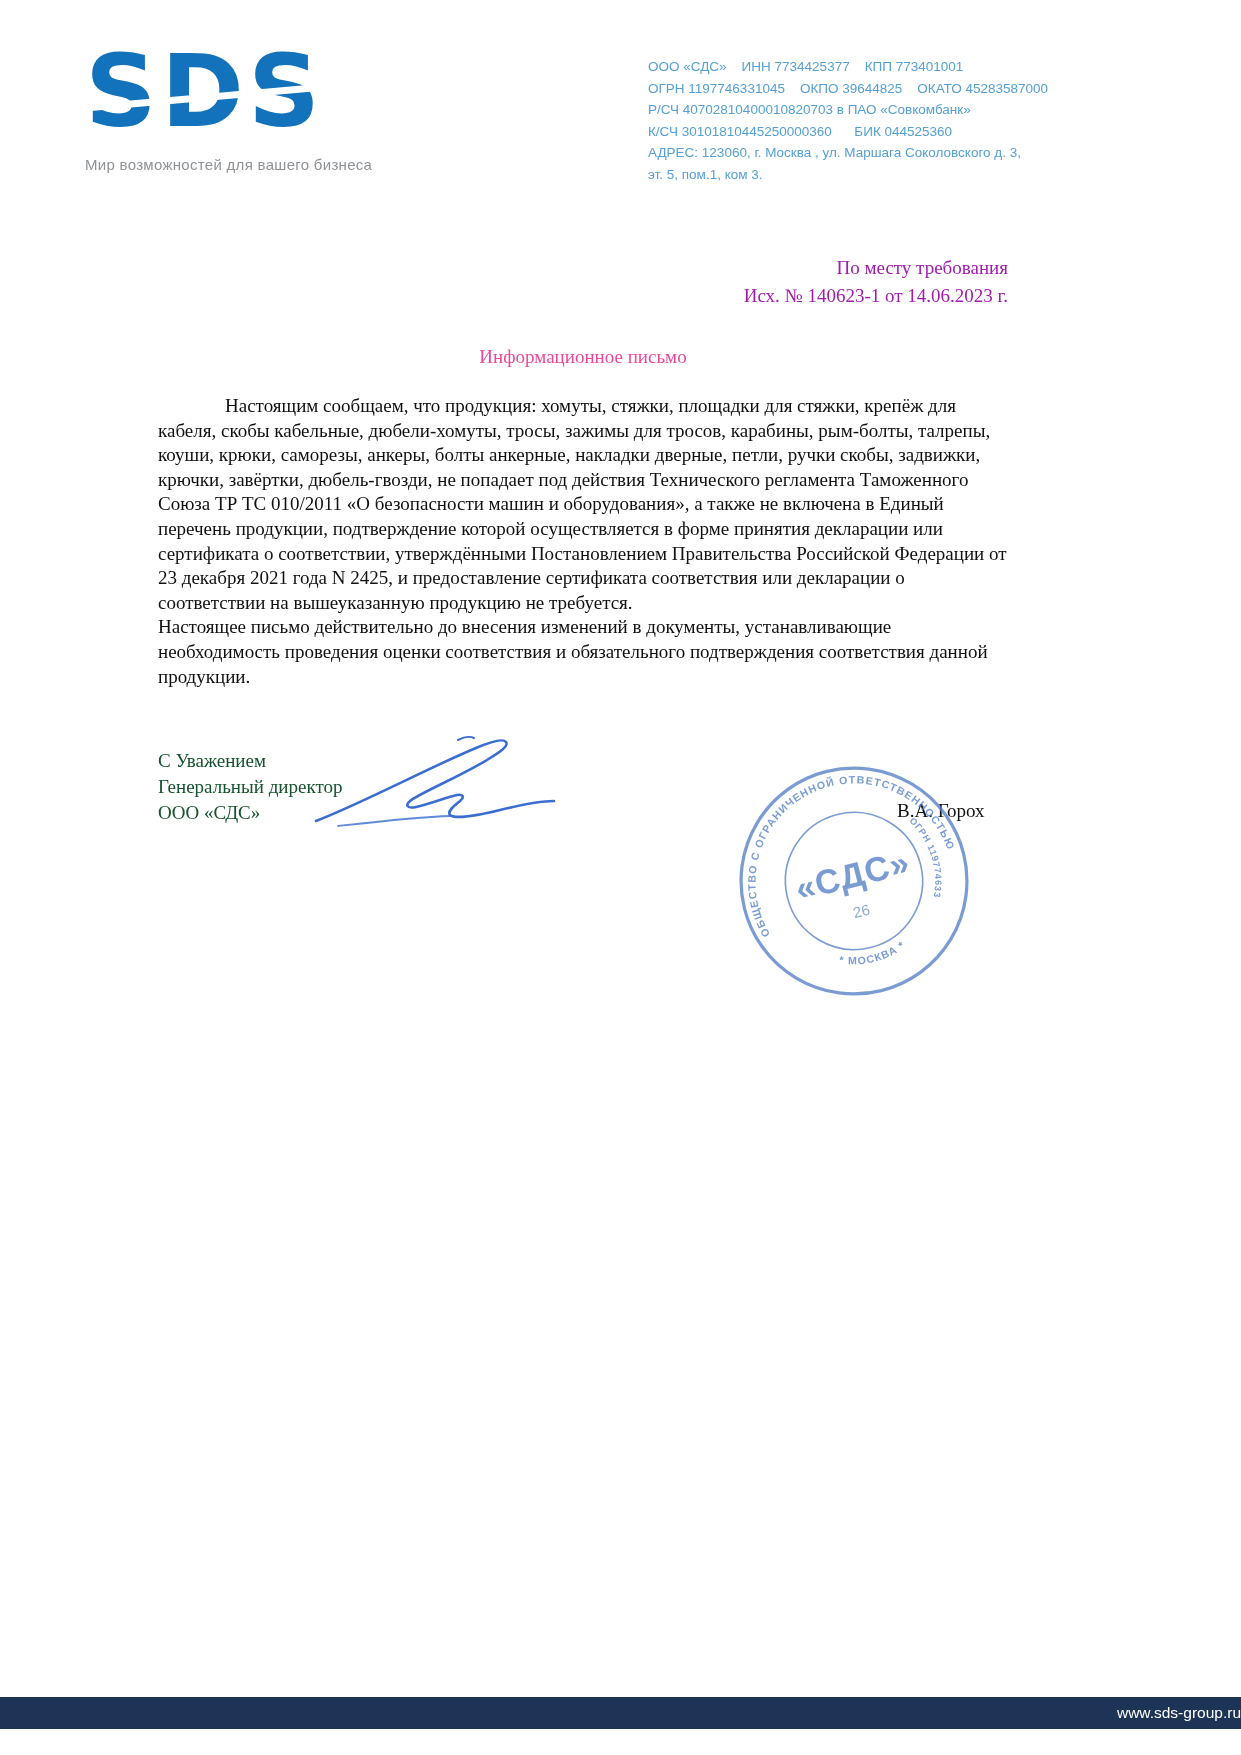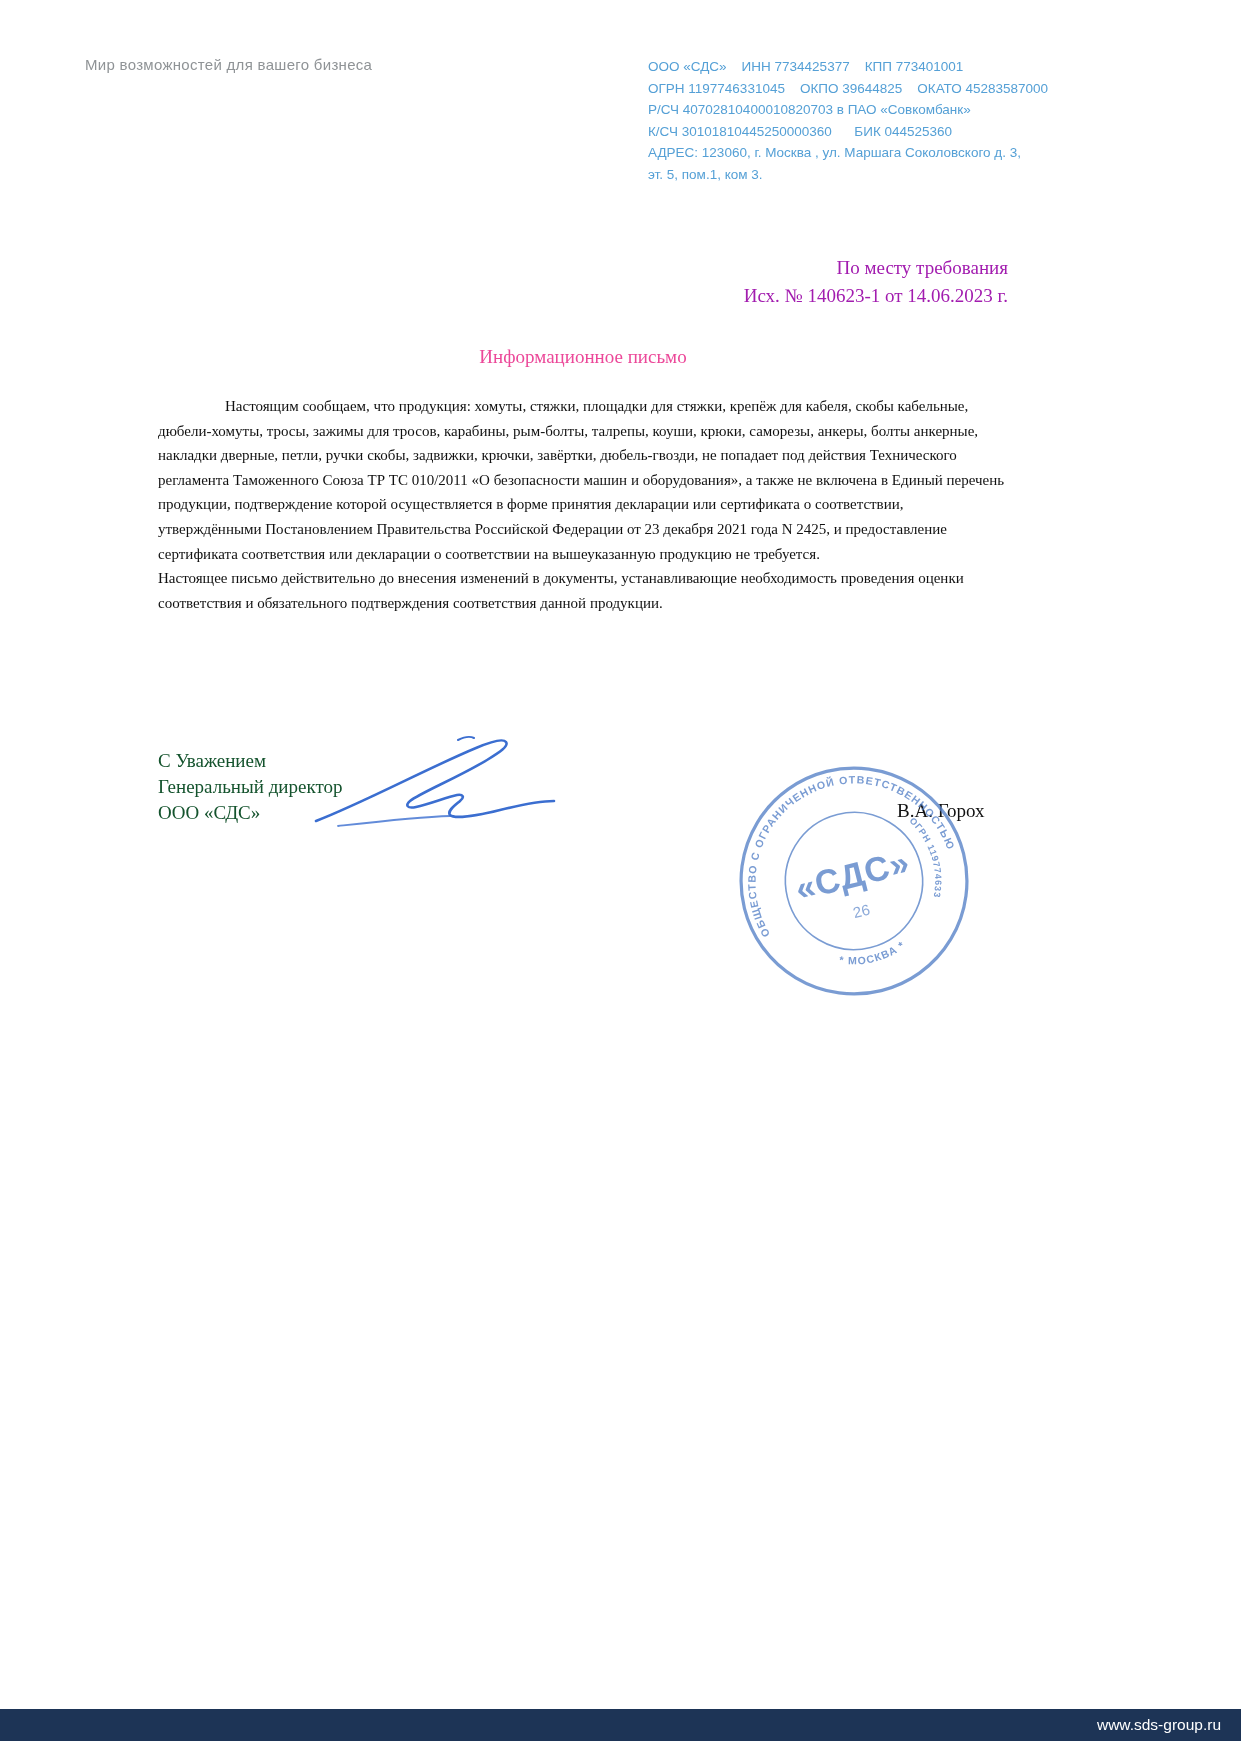--- a/index.html
+++ b/index.html
@@ -37,21 +37,21 @@
     text-align:right; font-size:19px; line-height:1.45; color:#a21caf;
   }
 
   
   .title {
     position:absolute; top:346px; left:158px; width:850px;
     text-align:center; font-size:19px; font-weight:normal; color:#ec4899;
   }
   .body-text {
     position:absolute; top:394px; left:158px; width:852px;
-    font-size:15px; line-height:24.6px; color:#111;
+    font-size:19px; line-height:24.6px; color:#111;
   }
   .body-text p { margin:0; }
   .body-text p.indent { text-indent:67px; }
 
   
   .sign-block {
     position:absolute; top:748px; left:158px;
     font-size:19px; line-height:26px; color:#14532d;
   }
   .signer { position:absolute; top:800px; left:897px; font-size:19px; color:#111; }
@@ -75,33 +75,33 @@
     font-family:"Liberation Sans", sans-serif; font-weight:bold;
     font-size:34px; fill:currentColor; letter-spacing:1px;
   }
   .stamp-num {
     font-family:"Liberation Sans", sans-serif;
     font-size:15px; fill:currentColor; opacity:0.85;
   }
 
   
   .footer {
-    position:absolute; left:0; right:0; bottom:14px; height:32px;
+    position:absolute; left:0; right:0; bottom:26px; height:32px;
     background:#1d3456; color:#ffffff;
     font-family:"Liberation Sans", sans-serif; font-size:15.5px;
     display:flex; align-items:center; justify-content:flex-end;
-    padding-right:20px;
   }
 </style>
 </head>
 <body>
 
 <div class="page">
 
   <div class="logo-block">
+    <div class="logo">SDS</div>
     <div class="tagline">Мир возможностей для вашего бизнеса</div>
   </div>
 
   <div class="company-details">
     <div>ООО «СДС»    ИНН 7734425377    КПП 773401001</div>
     <div>ОГРН 1197746331045    ОКПО 39644825    ОКАТО 45283587000</div>
     <div>Р/СЧ 40702810400010820703 в ПАО «Совкомбанк»</div>
     <div>К/СЧ 30101810445250000360      БИК 044525360</div>
     <div>АДРЕС: 123060, г. Москва , ул. Маршага Соколовского д. 3,</div>
     <div>эт. 5, пом.1, ком 3.</div>

